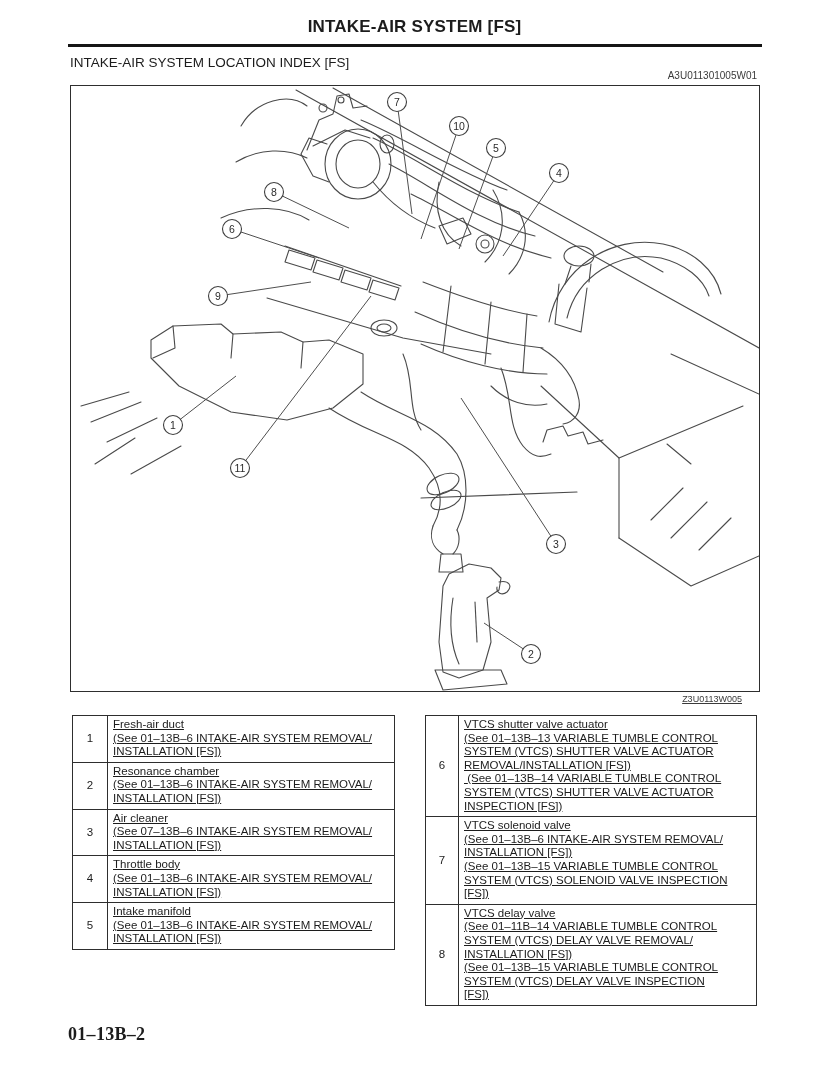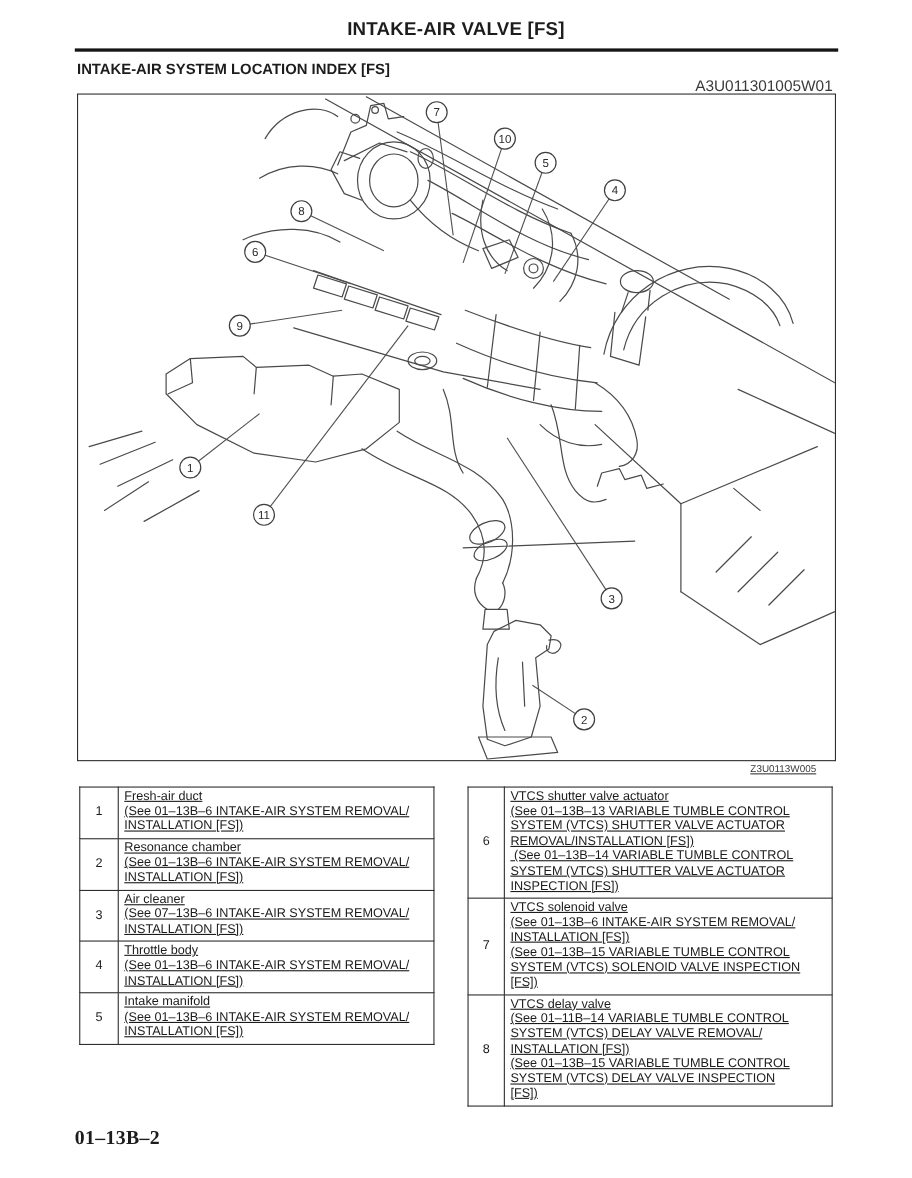--- a/index.html
+++ b/index.html
@@ -19,25 +19,25 @@
     font-size:17px; font-weight:bold;
     letter-spacing:0.2px;
   }
   #title-rule {
     left:68px; top:44px;
     width:694px; height:3px;
     background:#151515;
   }
   #section-title {
     left:70px; top:55px;
-    font-size:13.5px; font-weight:bold;
+    font-size:13.5px; font-weight:normal;
   }
   #doc-code {
     right:72px; top:70px;
-    font-size:14px; color:#3a3a3a;
+    font-size:10px; color:#3a3a3a;
   }
   #figure-box {
     left:70px; top:85px;
     width:688px; height:605px;
     border:1px solid #2e2e2e;
     background:#ffffff;
   }
   #figure-code {
     right:87px; top:694px;
     font-size:9px; color:#3a3a3a;text-decoration:underline;
@@ -85,21 +85,21 @@
   svg .co-circle { fill:#ffffff; stroke:#3f3f3f; stroke-width:1.1; }
   svg .co-num {
     font-family:"Liberation Sans", sans-serif;
     font-size:10.5px;
     fill:#2b2b2b;
   }
 </style>
 </head>
 <body>
 
-<div class="abs" id="page-title">INTAKE-AIR VALVE [FS]</div>
+<div class="abs" id="page-title">INTAKE-AIR SYSTEM [FS]</div>
 <div class="abs" id="title-rule"></div>
 <div class="abs" id="section-title">INTAKE-AIR SYSTEM LOCATION INDEX [FS]</div>
 <div class="abs" id="doc-code">A3U011301005W01</div>
 
 <div class="abs" id="figure-box">
   <svg width="688" height="605" viewBox="0 0 688 605">
     <g class="art">
 
       <path d="M225,4 L688,262"></path>
       <path d="M262,2 L592,186"></path>

